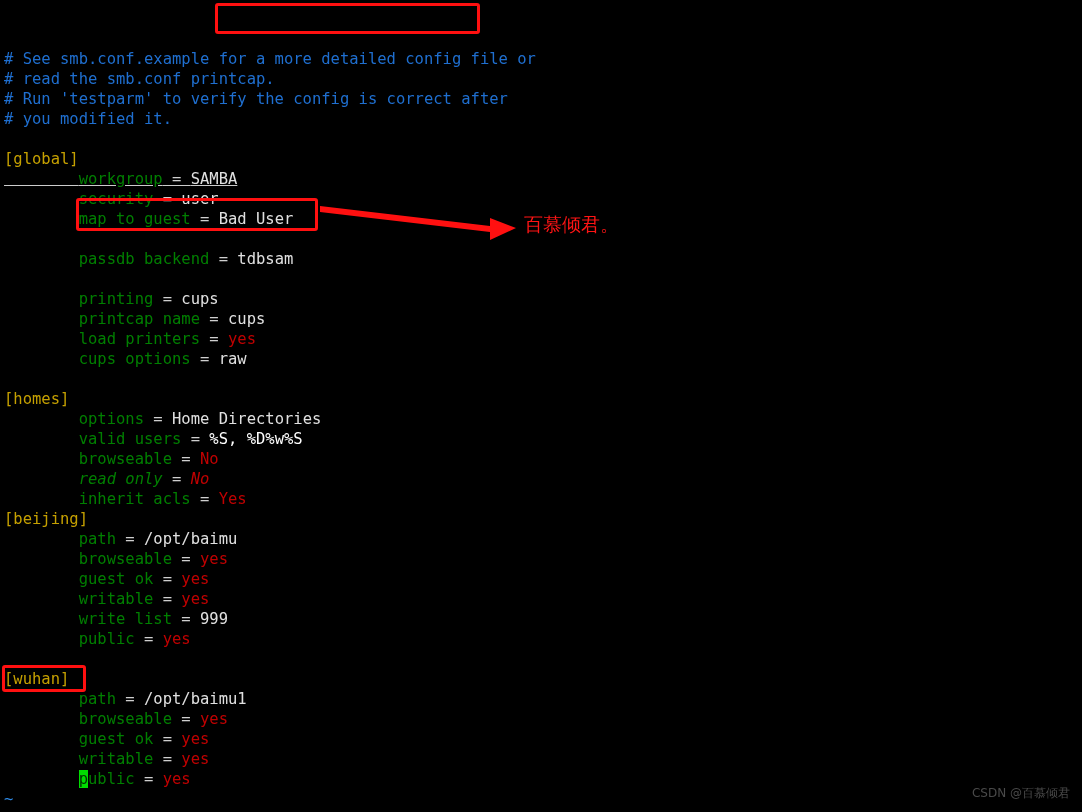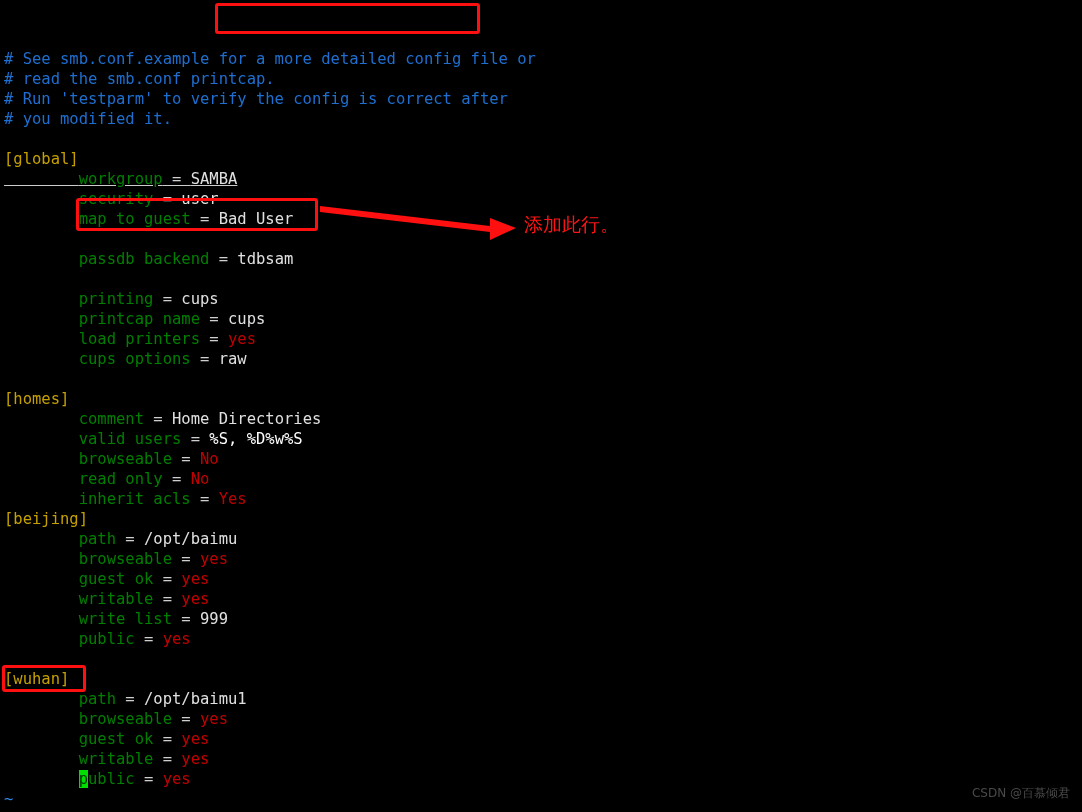--- a/index.html
+++ b/index.html
@@ -122,24 +122,24 @@
       <div class="line" style="top: 209px;"><span class="c-plain">        </span><span class="c-key">map to guest</span><span class="c-eq"> = </span><span class="c-plain">Bad User</span></div>
       <div class="line" style="top: 229px;"></div>
       <div class="line" style="top: 249px;"><span class="c-plain">        </span><span class="c-key">passdb backend</span><span class="c-eq"> = </span><span class="c-plain">tdbsam</span></div>
       <div class="line" style="top: 269px;"></div>
       <div class="line" style="top: 289px;"><span class="c-plain">        </span><span class="c-key">printing</span><span class="c-eq"> = </span><span class="c-plain">cups</span></div>
       <div class="line" style="top: 309px;"><span class="c-plain">        </span><span class="c-key">printcap name</span><span class="c-eq"> = </span><span class="c-plain">cups</span></div>
       <div class="line" style="top: 329px;"><span class="c-plain">        </span><span class="c-key">load printers</span><span class="c-eq"> = </span><span class="c-val">yes</span></div>
       <div class="line" style="top: 349px;"><span class="c-plain">        </span><span class="c-key">cups options</span><span class="c-eq"> = </span><span class="c-plain">raw</span></div>
       <div class="line" style="top: 369px;"></div>
       <div class="line" style="top: 389px;"><span class="c-section">[homes]</span></div>
-      <div class="line" style="top: 409px;"><span class="c-plain">        </span><span class="c-key">comment</span><span class="c-eq"> = </span><span class="c-plain">Home Directories</span></div>
+      <div class="line" style="top: 409px;"><span class="c-plain">        </span><span class="c-key">options</span><span class="c-eq"> = </span><span class="c-plain">Home Directories</span></div>
       <div class="line" style="top: 429px;"><span class="c-plain">        </span><span class="c-key">valid users</span><span class="c-eq"> = </span><span class="c-var">%S, %D%w%S</span></div>
       <div class="line" style="top: 449px;"><span class="c-plain">        </span><span class="c-key">browseable</span><span class="c-eq"> = </span><span class="c-val">No</span></div>
-      <div class="line" style="top: 469px;"><span class="c-plain">        </span><span class="c-key">read only</span><span class="c-eq"> = </span><span class="c-val">No</span></div>
+      <div class="line" style="top: 469px; font-style: italic;"><span class="c-plain">        </span><span class="c-key">read only</span><span class="c-eq"> = </span><span class="c-val">No</span></div>
       <div class="line" style="top: 489px;"><span class="c-plain">        </span><span class="c-key">inherit acls</span><span class="c-eq"> = </span><span class="c-val">Yes</span></div>
       <div class="line" style="top: 509px;"><span class="c-section">[beijing]</span></div>
       <div class="line" style="top: 529px;"><span class="c-plain">        </span><span class="c-key">path</span><span class="c-eq"> = </span><span class="c-plain">/opt/baimu</span></div>
       <div class="line" style="top: 549px;"><span class="c-plain">        </span><span class="c-key">browseable</span><span class="c-eq"> = </span><span class="c-val">yes</span></div>
       <div class="line" style="top: 569px;"><span class="c-plain">        </span><span class="c-key">guest ok</span><span class="c-eq"> = </span><span class="c-val">yes</span></div>
       <div class="line" style="top: 589px;"><span class="c-plain">        </span><span class="c-key">writable</span><span class="c-eq"> = </span><span class="c-val">yes</span></div>
       <div class="line" style="top: 609px;"><span class="c-plain">        </span><span class="c-key">write list</span><span class="c-eq"> = </span><span class="c-plain">999</span></div>
       <div class="line" style="top: 629px;"><span class="c-plain">        </span><span class="c-key">public</span><span class="c-eq"> = </span><span class="c-val">yes</span></div>
       <div class="line" style="top: 649px;"></div>
       <div class="line" style="top: 669px;"><span class="c-section">[wuhan]</span></div>
@@ -154,15 +154,15 @@
 </div>
 
 <div class="redbox" id="redbox-cmd"></div>
 <div class="redbox" id="redbox-map"></div>
 <div class="redbox" id="redbox-wuhan"></div>
 
 <svg id="annotation-arrow" viewBox="0 0 200 44">
   <polygon points="0,8 170,28 170,20 196,30 170,42 170,34 0,14" fill="#ff1010"></polygon>
 </svg>
 
-<div id="annotation-text">添加此行。</div>
+<div id="annotation-text">百慕倾君。</div>
 
 <div id="watermark">CSDN @百慕倾君</div>
 
 </body></html>

